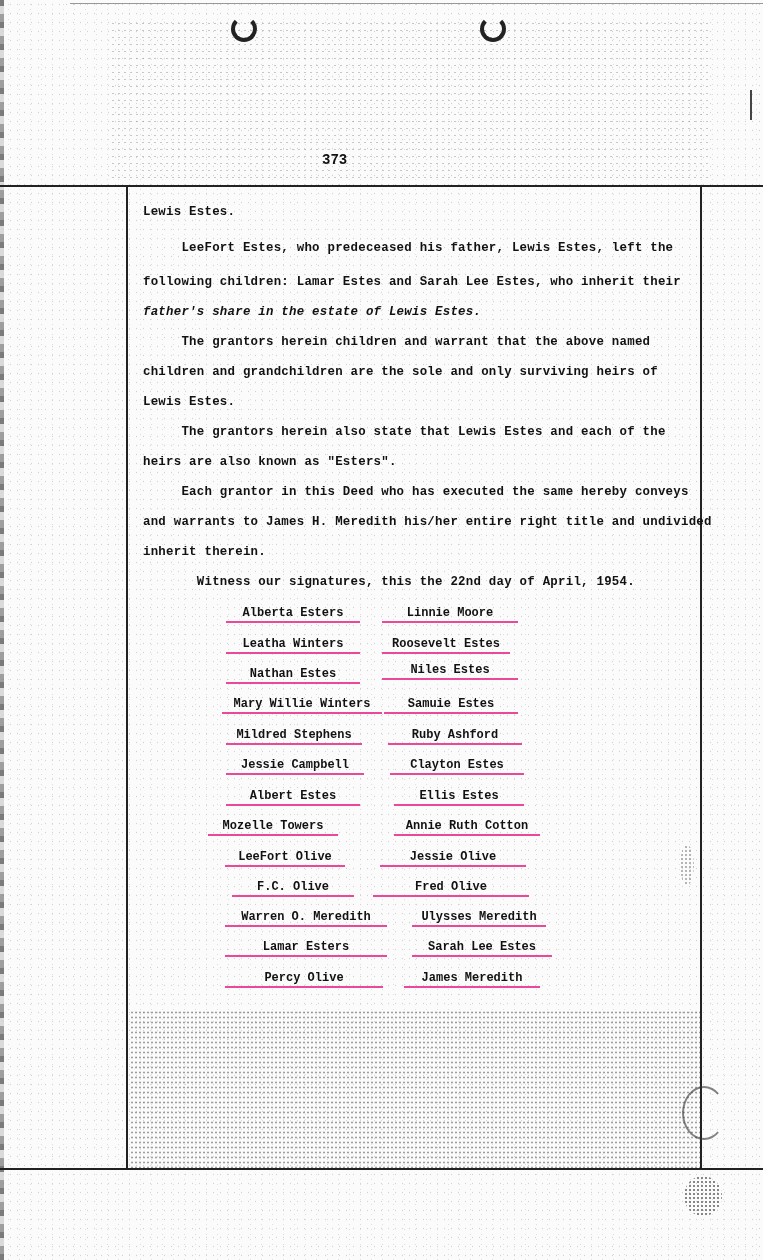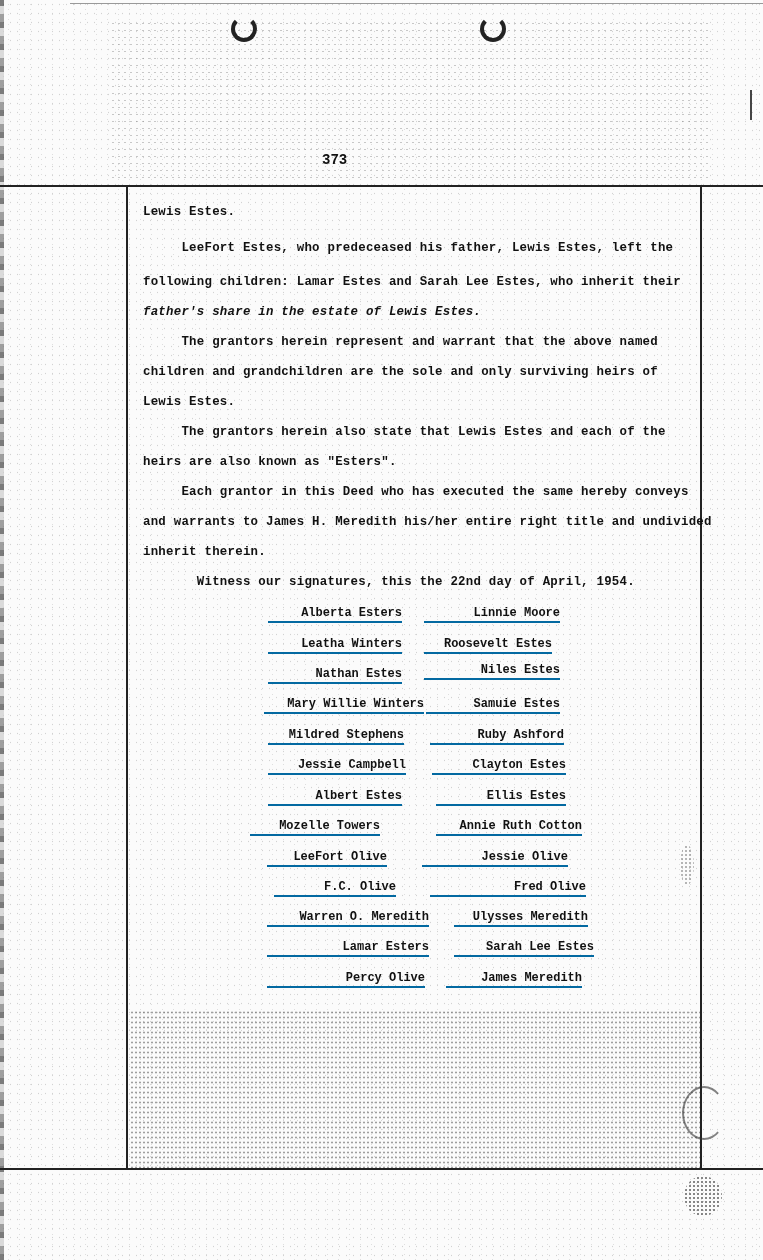--- a/index.html
+++ b/index.html
@@ -40,21 +40,21 @@
     .page-number { position:absolute; left:322px; top:152px; font-size:14px; font-weight:bold; }
     .h-rule { position:absolute; height:2px; background:#222; }
     .v-rule { position:absolute; width:2px; background:#222; }
     .left-edge { position:absolute; left:0; top:0; width:4px; height:1260px;
       background:repeating-linear-gradient(#444 0 6px, #ccc 6px 14px, #777 14px 22px); opacity:0.7; }
     .body-text { position:absolute; left:143px; top:205px; width:560px; font-size:12.4px; font-weight:bold; }
     .line { position:absolute; left:0; white-space:pre; letter-spacing:0.25px; }
     .sig-block { position:absolute; left:0; top:0; }
     .sig {
       position:absolute; font-size:12px; font-weight:bold; white-space:pre;
-      border-bottom:2px solid #0369a1; text-align:right; padding-bottom:1px;margin-left:42px;
+      border-bottom:2px solid #ec4899; text-align:center; padding-bottom:1px;
     }
     .right-mark { position:absolute; left:750px; top:90px; width:2px; height:30px; background:#444; }
     .smudge { position:absolute; border-radius:50%; }
   </style>
 </head>
 <body>
 
 <div class="noise"></div>
 <div class="noise-top"></div>
 <div class="noise-heavy"></div>
@@ -74,21 +74,21 @@
 
 <div class="smudge" style="left:682px; top:1086px; width:40px; height:50px; border:2px solid #333; border-right-color:transparent; opacity:0.6;"></div>
 <div class="smudge" style="left:684px; top:1176px; width:38px; height:40px; background:radial-gradient(#555 1px, transparent 1.3px); background-size:4px 4px; opacity:0.7;"></div>
 <div class="smudge" style="left:680px; top:845px; width:14px; height:40px; background:radial-gradient(#888 1px, transparent 1.3px); background-size:4px 4px; opacity:0.6;"></div>
 
 <div class="body-text">
   <div class="line" style="top:0px;">Lewis Estes.</div>
   <div class="line" style="top:36px;">     LeeFort Estes, who predeceased his father, Lewis Estes, left the</div>
   <div class="line" style="top:70px;">following children: Lamar Estes and Sarah Lee Estes, who inherit their</div>
   <div class="line" style="top:100px;font-style:italic;">father's share in the estate of Lewis Estes.</div>
-  <div class="line" style="top:130px;">     The grantors herein represent and warrant that the above named</div>
+  <div class="line" style="top:130px;">     The grantors herein children and warrant that the above named</div>
   <div class="line" style="top:160px;">children and grandchildren are the sole and only surviving heirs of</div>
   <div class="line" style="top:190px;">Lewis Estes.</div>
   <div class="line" style="top:220px;">     The grantors herein also state that Lewis Estes and each of the</div>
   <div class="line" style="top:250px;">heirs are also known as "Esters".</div>
   <div class="line" style="top:280px;">     Each grantor in this Deed who has executed the same hereby conveys</div>
   <div class="line" style="top:310px;">and warrants to James H. Meredith his/her entire right title and undivided</div>
   <div class="line" style="top:340px;">inherit therein.</div>
   <div class="line" style="top:370px;">       Witness our signatures, this the 22nd day of April, 1954.</div>
 </div>
 
@@ -109,17 +109,17 @@
 
   <div class="sig" style="left:382px; top:606px; width:136px;">Linnie Moore</div>
   <div class="sig" style="left:382px; top:637px; width:128px;">Roosevelt Estes</div>
   <div class="sig" style="left:382px; top:663px; width:136px;">Niles Estes</div>
   <div class="sig" style="left:384px; top:697px; width:134px;">Samuie Estes</div>
   <div class="sig" style="left:388px; top:728px; width:134px;">Ruby Ashford</div>
   <div class="sig" style="left:390px; top:758px; width:134px;">Clayton Estes</div>
   <div class="sig" style="left:394px; top:789px; width:130px;">Ellis Estes</div>
   <div class="sig" style="left:394px; top:819px; width:146px;">Annie Ruth Cotton</div>
   <div class="sig" style="left:380px; top:850px; width:146px;">Jessie Olive</div>
-  <div class="sig" style="left:388px; top:880px; width:156px;">Fred Olive</div>
+  <div class="sig" style="left:373px; top:880px; width:156px;">Fred Olive</div>
   <div class="sig" style="left:412px; top:910px; width:134px;">Ulysses Meredith</div>
   <div class="sig" style="left:412px; top:940px; width:140px;">Sarah Lee Estes</div>
   <div class="sig" style="left:404px; top:971px; width:136px;">James Meredith</div>
 </div>
 
 </body></html>

